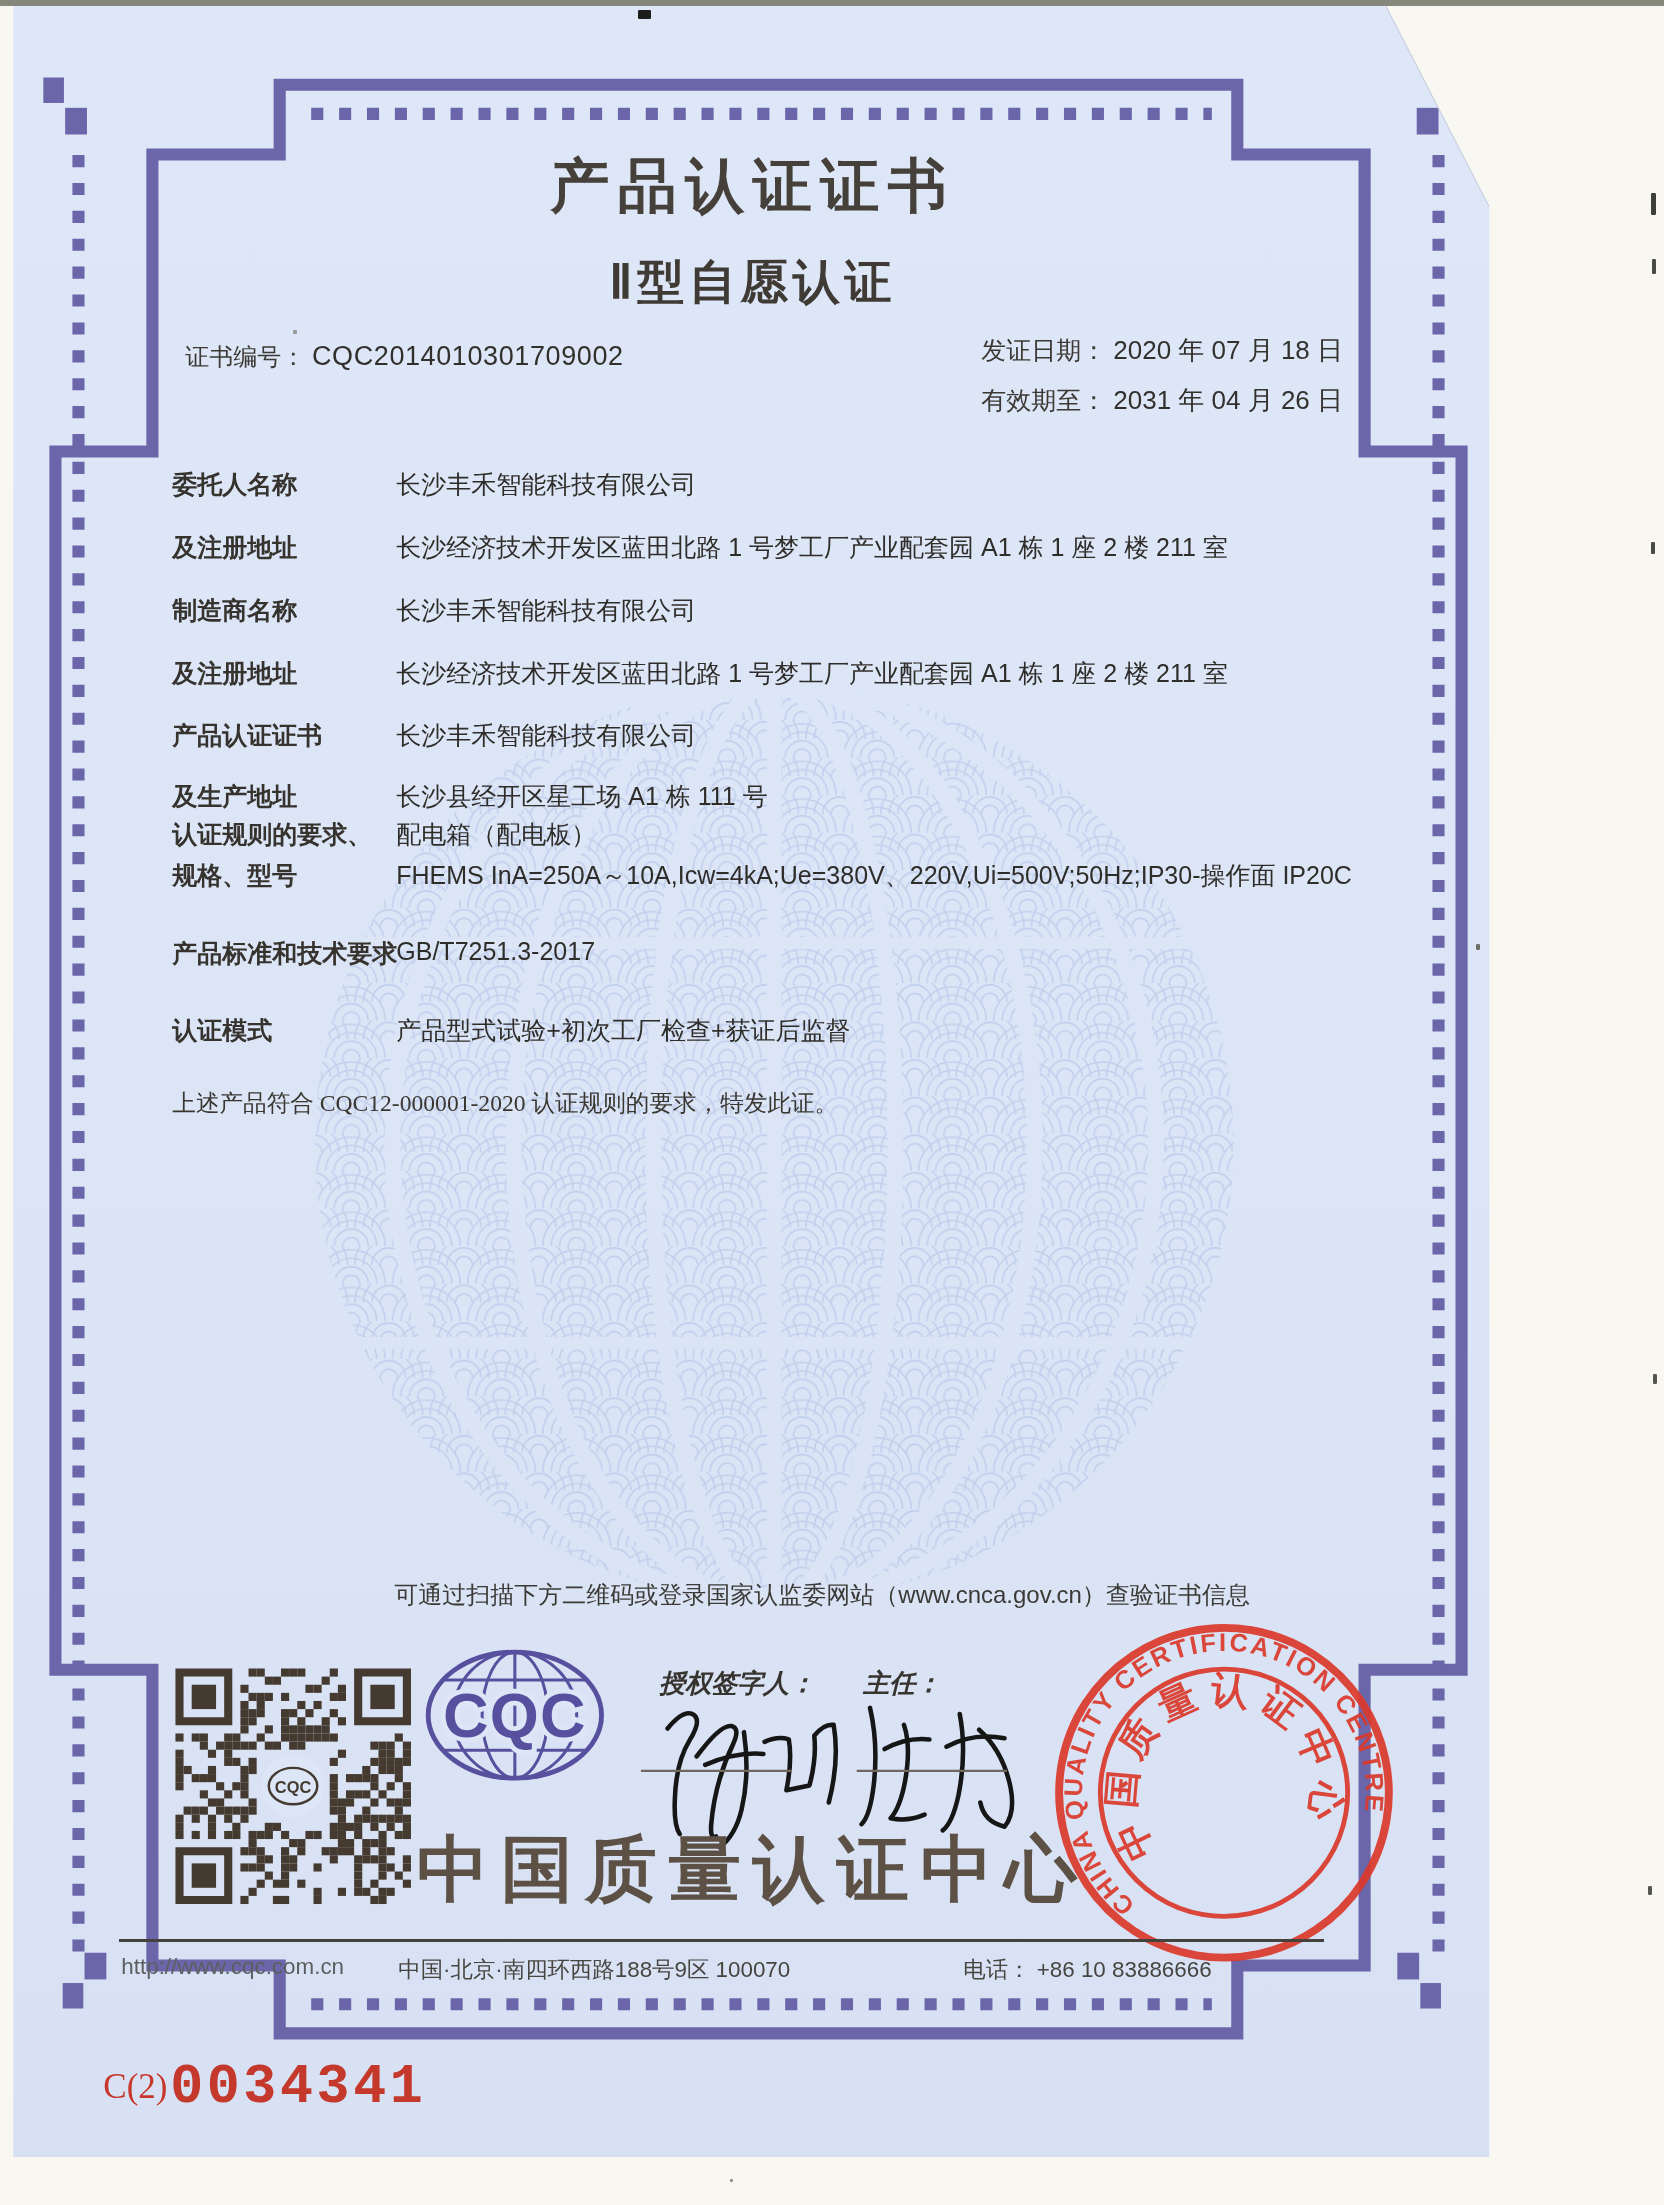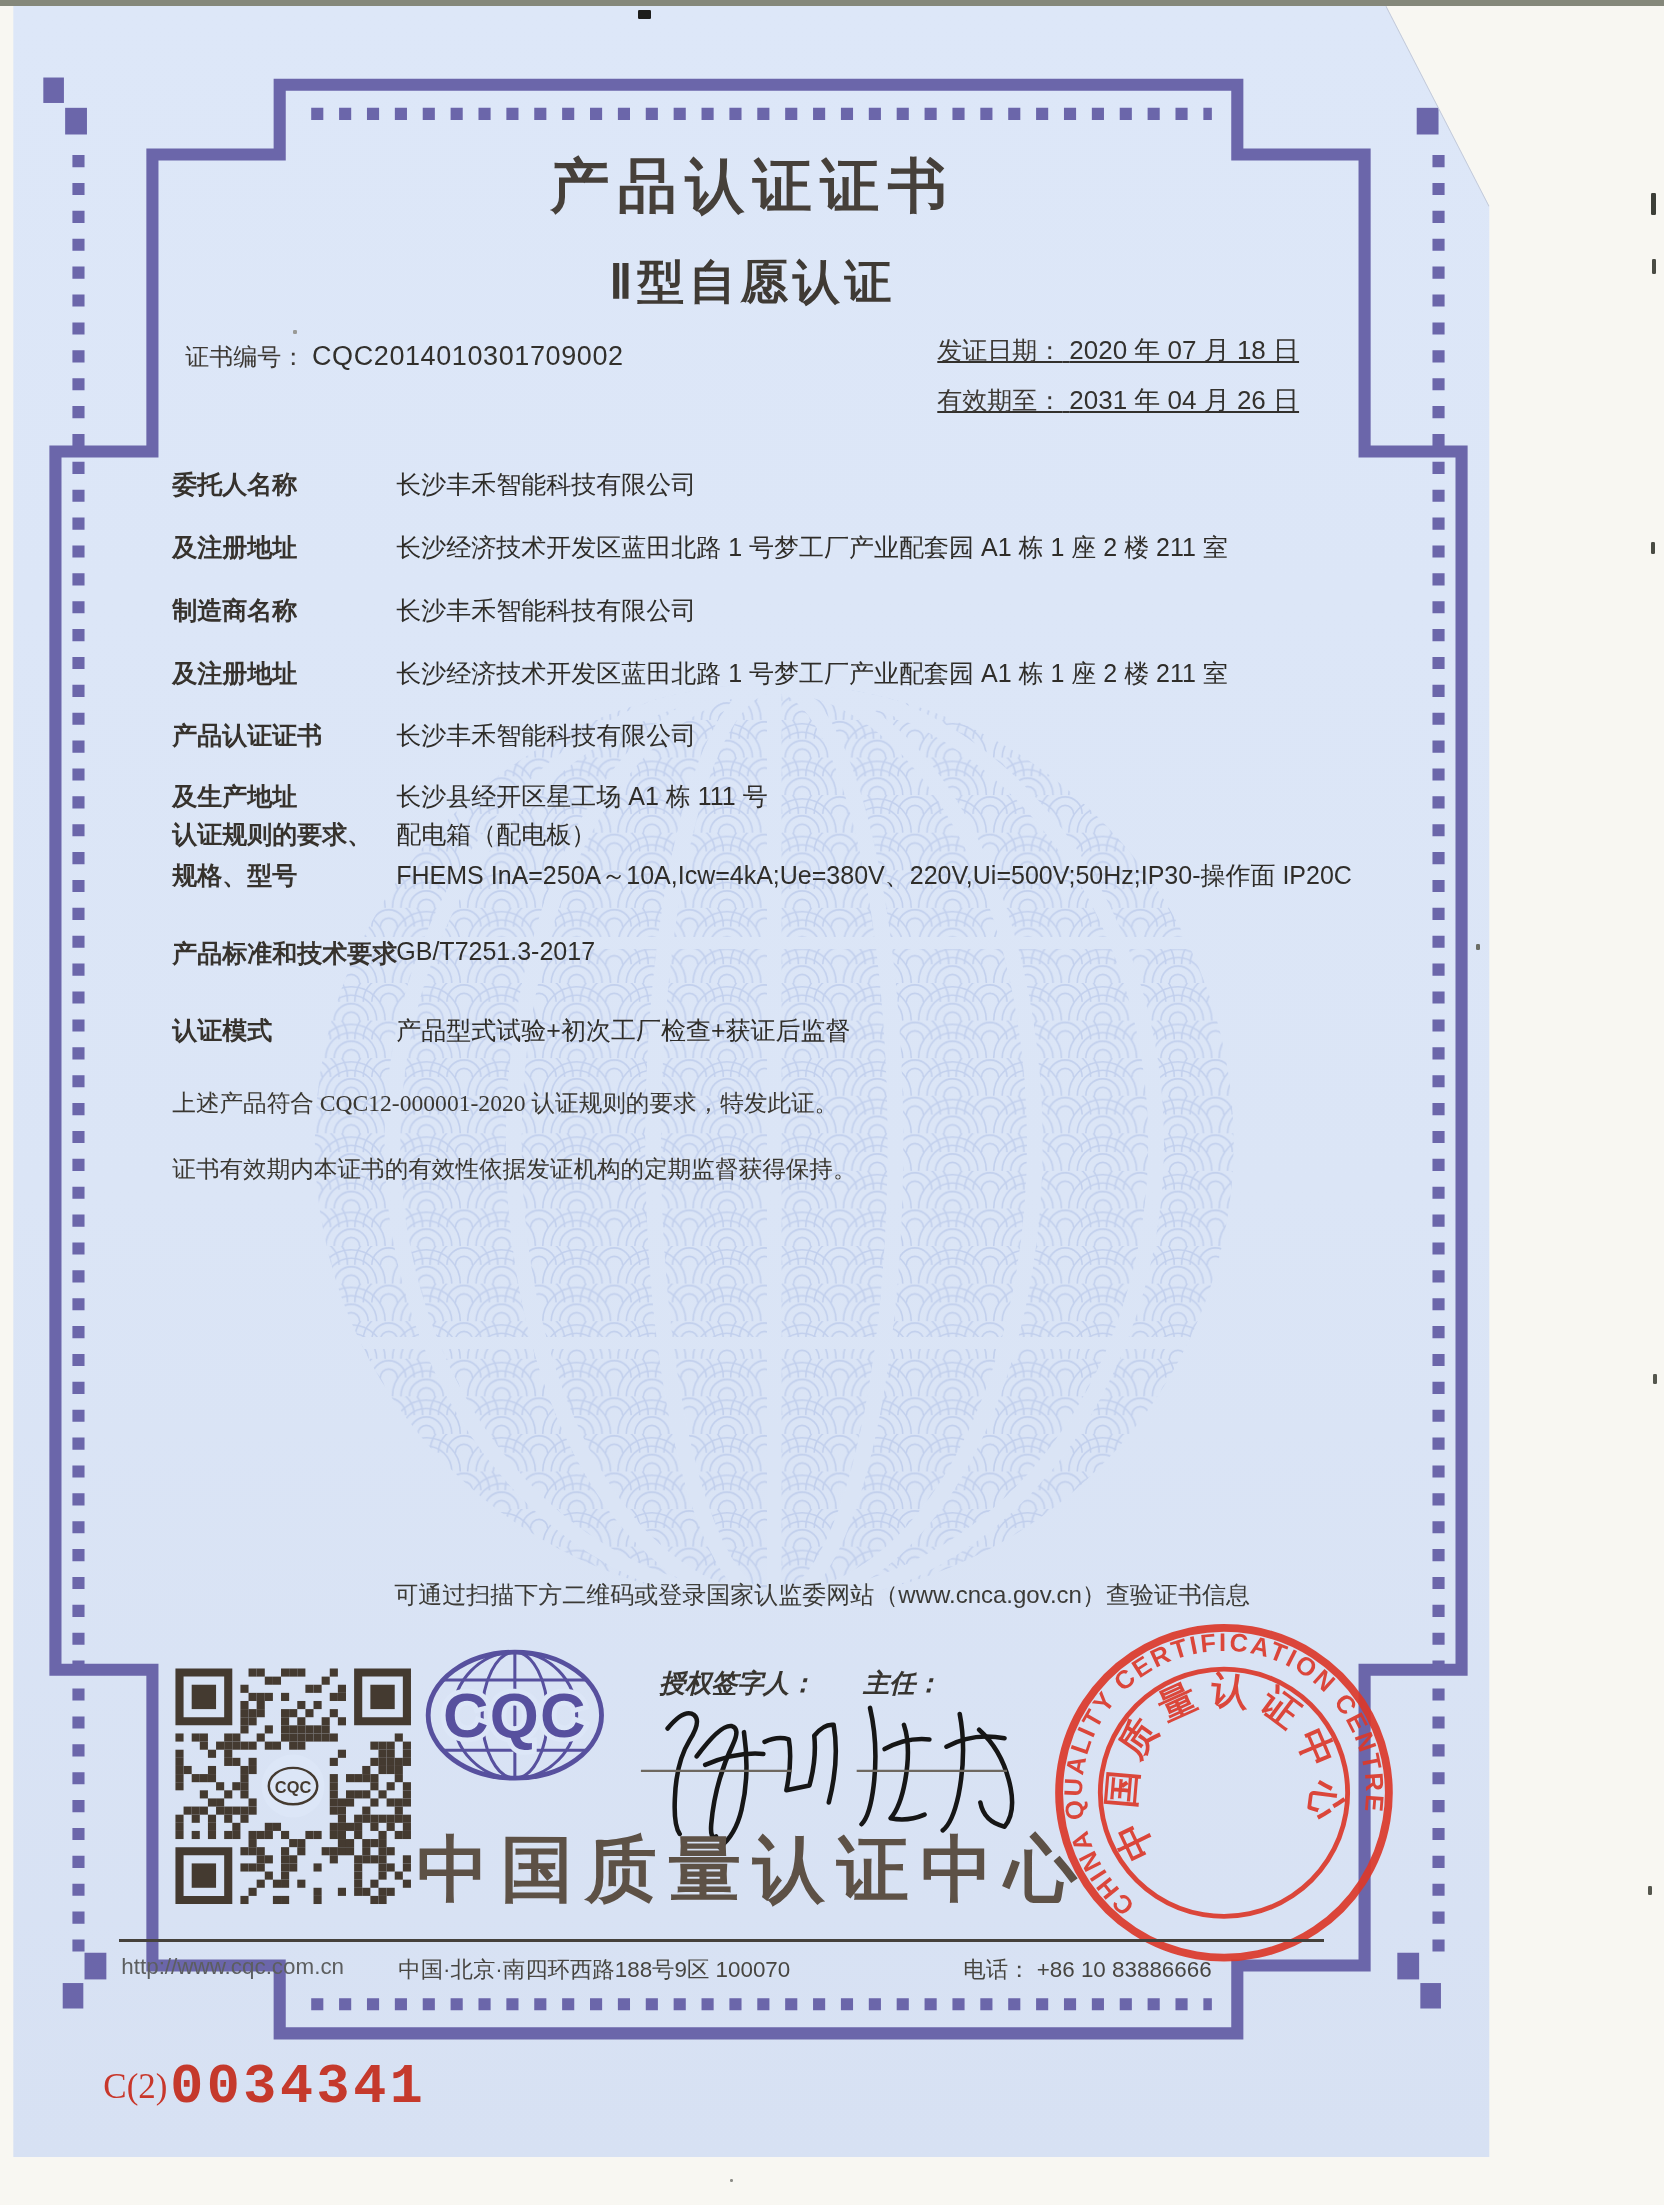--- a/index.html
+++ b/index.html
@@ -10,21 +10,21 @@
          background:linear-gradient(180deg,#dde7f8 0%,#dbe5f6 55%,#d7e1f3 100%);
          clip-path:polygon(0 0,1373px 0,1476px 200px,1476px 2151px,0 2151px);}
   .abs{position:absolute;}
   .cn-label{font-family:"Liberation Serif",serif;color:#3c3833;}
   #title{left:0;top:141px;width:1479px;text-align:center;font-size:59px;font-weight:bold;
          letter-spacing:8.5px;color:#46403a;}
   #subtitle{left:0;top:245px;width:1479px;text-align:center;font-size:47px;font-weight:bold;
          letter-spacing:4.8px;color:#3f3a34;}
   #certno-row{left:172px;top:335px;font-size:24px;color:#3c3833;white-space:nowrap;}
   #certno-row .num{font-size:27px;color:#32302c;letter-spacing:0.6px;}
-  .date-row{left:924px;font-size:25px;white-space:nowrap;color:#33312d;text-decoration:underline;}
+  .date-row{left:968px;font-size:25px;white-space:nowrap;color:#33312d;}
   .date-row .v{font-size:26px;}
   .frow-label{left:159px;width:233px;font-size:25px;font-weight:700;color:#36322d;white-space:nowrap;}
   .frow-value{left:383px;font-size:25px;color:#2f2d29;white-space:nowrap;}
   .statement{left:159px;font-family:"Liberation Serif",serif;font-size:23.6px;color:#3a3731;white-space:nowrap;}
   #scan-note{left:381px;top:1573px;font-size:24px;color:#3b3a36;white-space:nowrap;}
   .sig-label{top:1660px;font-size:26px;font-weight:600;color:#37342f;white-space:nowrap;font-style:italic;}
   #org-big{left:206px;top:1816px;width:1067px;text-align:center;font-size:72px;font-weight:600;
            letter-spacing:12px;color:#5d5146;white-space:nowrap;}
   #footer-rule{left:106px;top:1933px;width:1205px;height:3px;background:#45413c;}
   .footer-text{top:1948px;font-size:22.4px;color:#474540;white-space:nowrap;}
@@ -447,21 +447,20 @@
     <div class="abs frow-label" style="top:812px;">认证规则的要求、</div>
     <div class="abs frow-value" style="top:812px;">配电箱（配电板）</div>
     <div class="abs frow-label" style="top:853px;">规格、型号</div>
     <div class="abs frow-value" style="top:853px;">FHEMS InA=250A～10A,Icw=4kA;Ue=380V、220V,Ui=500V;50Hz;IP30-操作面 IP20C</div>
     <div class="abs frow-label" style="top:931px;">产品标准和技术要求</div>
     <div class="abs frow-value" style="top:931px;">GB/T7251.3-2017</div>
     <div class="abs frow-label" style="top:1008px;">认证模式</div>
     <div class="abs frow-value" style="top:1008px;">产品型式试验+初次工厂检查+获证后监督</div>
 
     <div class="abs statement" style="top:1081px;">上述产品符合 CQC12-000001-2020 认证规则的要求，特发此证。</div>
-    <div class="abs statement" style="top:1147px;">证书有效期内本证书的有效性依据发证机构的定期监督获得保持。</div>
 
     <div class="abs" id="scan-note">可通过扫描下方二维码或登录国家认监委网站（www.cnca.gov.cn）查验证书信息</div>
 
     <div class="abs sig-label" style="left:646px;">授权签字人：</div>
     <div class="abs sig-label" style="left:850px;">主任：</div>
 
     <div class="abs" id="org-big">中国质量认证中心</div>
 
     <div class="abs" id="footer-rule"></div>
     <div class="abs footer-text" id="footer-url">http://www.cqc.com.cn</div>

